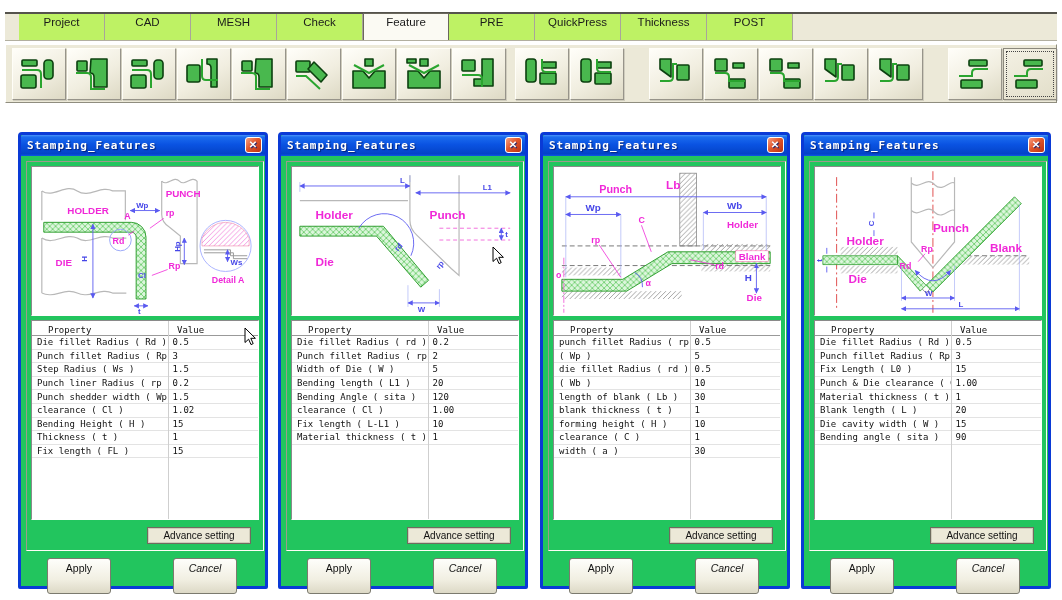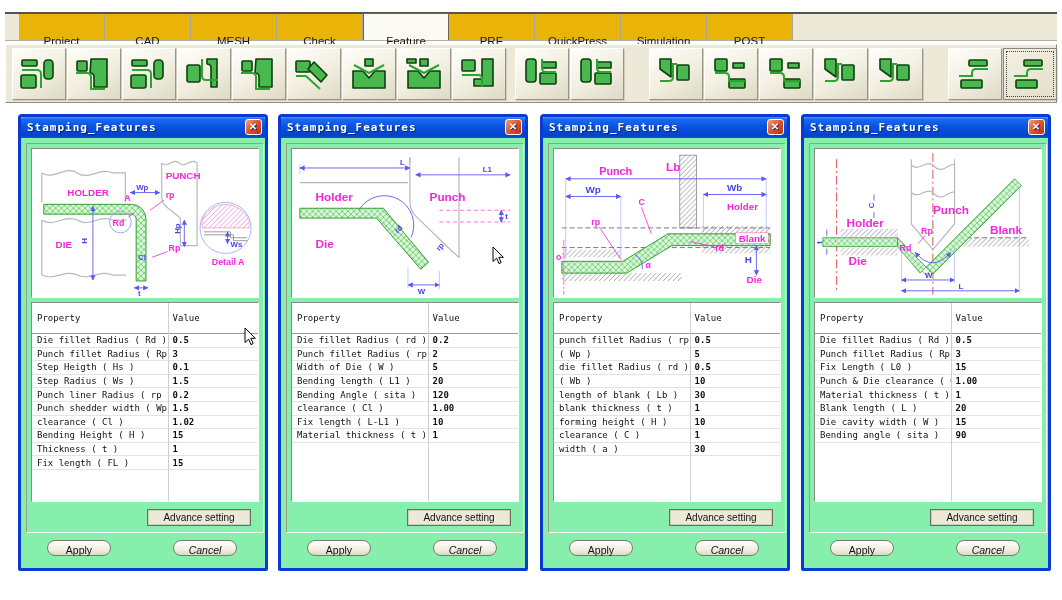--- a/index.html
+++ b/index.html
@@ -3,73 +3,73 @@
 <meta charset="utf-8">
 <style>
   * { margin:0; padding:0; box-sizing:border-box; }
   html,body { width:1062px; height:600px; background:#fff; font-family:"Liberation Sans",sans-serif; overflow:hidden; position:relative; }
 
   
   .tabbar { position:absolute; left:5px; top:12px; width:1052px; height:29px;
     background:#ece9d8; border-top:2px solid #55534c; border-bottom:1px solid #b2afa0;
     padding-left:14px; display:flex; align-items:stretch; }
   .tab { width:86px; text-align:center; font-size:11.5px; color:#1a1a1a;
-    border-right:1px solid #a9a59a; padding-top:21px; cursor:default; background:#eab308; }
+    border-right:1px solid #a9a59a; padding-top:2px; cursor:default; background:#bef264; }
   .tab.active { background:#fbfaf3; border:1px solid #6a675c; border-bottom:none;
     margin-top:-1px; font-size:11.5px; }
 
   
   .toolbar { position:absolute; left:5px; top:44px; width:1052px; height:59px;
     background:#ece9d8; border:1px solid; border-color:#fff #8f8d7f #8f8d7f #fff;
     display:flex; align-items:center; padding-left:6px; }
   .tool-btn { width:54px; height:52px; flex:0 0 54px; margin-right:1px;
     background:linear-gradient(150deg,#fffef9 0%,#f1eee0 55%,#ddd9c4 100%);
     border:1px solid; border-color:#fffef8 #97948a #97948a #fffef8;
     box-shadow:1px 1px 0 rgba(0,0,0,0.12);
     display:flex; align-items:center; justify-content:center; }
   .tool-btn.selected { border-color:#8a877c; background:linear-gradient(150deg,#f4f1e4,#e2dec9);
     outline:1px dotted #444; outline-offset:-4px; }
   .tool-gap1 { flex:0 0 8px; } .tool-gap2 { flex:0 0 24px; }
   .tool-btn svg .gs { fill:#49b84e; stroke:#0c400f; stroke-width:1.6; stroke-linejoin:round; }
   .tool-btn svg .gl { fill:none; stroke:#2aa52f; stroke-width:2; }
 
   
-  .dialog { position:absolute; top:114px; width:250px; height:457px;
-    background:#86efac; border:3px solid #0a3ad6; border-radius:4px 4px 2px 2px; }
+  .dialog { position:absolute; top:132px; width:250px; height:457px;
+    background:#22c55e; border:3px solid #0a3ad6; border-radius:4px 4px 2px 2px; }
   .titlebar { height:21px; border-radius:2px 2px 0 0; position:relative;
     background:linear-gradient(180deg,#4a94f8 0%,#1a6bee 10%,#0a53e2 45%,#0343c8 90%,#0f56e8 100%);
     color:#fff; font:bold 11px "DejaVu Sans Mono",monospace; letter-spacing:1px;
     padding:4px 0 0 6px; text-shadow:1px 1px 1px #00227a; }
   .close-btn { position:absolute; right:3px; top:2px; width:17px; height:16px;
     border:1px solid #fff; border-radius:3px; color:#fff; text-align:center;
     font:bold 10px "Liberation Sans",sans-serif; line-height:14px;
     background:linear-gradient(135deg,#f8a083 0%,#e2572b 45%,#bd3011 100%); }
   .close-btn::before { content:"\2715"; }
   .panel { position:absolute; left:5px; top:26px; width:238px; height:390px;
     border:1px solid; border-color:#9c9a8c #fdfdf6 #fdfdf6 #9c9a8c; }
   .diagram { margin:4px; height:150px; background:#fff;
     border:1px solid; border-color:#8a8a8a #fff #fff #8a8a8a; overflow:hidden; }
   .diagram svg { width:100%; height:100%; display:block; }
 
   .ptable { margin:4px; height:200px; background:#fff; position:relative;
     border:1px solid; border-color:#8a8a8a #fff #fff #8a8a8a;
     font:9px "DejaVu Sans Mono",monospace; color:#111; overflow:hidden; }
   .ptable .vline { position:absolute; left:60%; top:0; bottom:0; width:1px; background:#cfcfcf; }
-  .thead { display:flex; height:31px; border-bottom:1px solid #999; align-items:center; }
+  .thead { display:flex; height:15px; border-bottom:1px solid #999; align-items:flex-end;padding-left:11px; }
   .thead span { padding-left:5px; } .thead .tp { width:60%; } .thead .tv { width:40%; }
   .trow { display:flex; height:13.6px; border-bottom:1px solid #e3e3e3; align-items:center; }
   .trow .tc { padding-left:5px; white-space:nowrap; overflow:hidden; }
-  .trow .tp { width:60%; } .trow .tv { width:40%;font-weight:bold; }
+  .trow .tp { width:60%; } .trow .tv { width:40%; }
 
   .adv-row { height:24px; position:relative; }
   .adv-btn { position:absolute; right:12px; top:3px; width:104px; height:17px;
     background:#ece9d8; border:1px solid #6e6c5e; box-shadow:0 0 0 1px #cfccba inset;
     font:10px "Liberation Sans",sans-serif; text-align:center; line-height:15px; color:#111; }
   .btn-row { position:absolute; left:0; right:0; bottom:7px; height:21px; }
-  .xp-btn { position:absolute; width:64px; height:16px; border:1px solid #7b7a6e; border-radius:8px;
+  .xp-btn { position:absolute; width:64px; height:36px; border:1px solid #7b7a6e; border-radius:3px;
     background:linear-gradient(180deg,#fefefb 0%,#f1efe2 60%,#ddd9c6 100%);
     font:10.5px "Liberation Sans",sans-serif; text-align:center; line-height:18px; color:#111; }
   .apply { left:26px; } .cancel { right:28px;font-style:italic; }
 
   
   .dlg-svg .tool { stroke:#b8b8b8; fill:none; stroke-width:1.2; }
   .dlg-svg .tool2 { stroke:#9a9a9a; fill:none; stroke-width:1; }
   .dlg-svg .dim { stroke:#5a5af0; stroke-width:0.9; fill:none; }
   .dlg-svg .dimx { stroke:#9aa4f4; stroke-width:0.6; fill:none; }
   .dlg-svg .mgl { stroke:#f028d8; stroke-width:0.8; fill:none; }
@@ -87,21 +87,21 @@
 <body>
 
 <div class="tabbar" id="tabbar">
     <div class="tab">Project</div>
     <div class="tab">CAD</div>
     <div class="tab">MESH</div>
     <div class="tab">Check</div>
     <div class="tab active">Feature</div>
     <div class="tab">PRE</div>
     <div class="tab">QuickPress</div>
-    <div class="tab">Simulation</div>
+    <div class="tab">Thickness</div>
     <div class="tab">POST</div>
   </div>
 
 <div class="toolbar" id="toolbar">
     <div class="tool-btn">
       <svg width="40" height="36" viewBox="0 0 40 36">
         <rect x="3" y="4" width="15" height="6" rx="1" class="gs"></rect>
         <rect x="2" y="19" width="15" height="13" rx="2" class="gs"></rect>
         <rect x="25" y="4" width="9" height="19" rx="3.5" class="gs"></rect>
         <path d="M3,14 H18 Q22,14 22,18 V32" class="gl"></path>
@@ -302,24 +302,20 @@
       <div>
           <div class="trow">
             <span class="tc tp">Die fillet Radius ( Rd )</span>
             <span class="tc tv">0.5</span>
           </div>
           <div class="trow">
             <span class="tc tp">Punch fillet Radius ( Rp )</span>
             <span class="tc tv">3</span>
           </div>
           <div class="trow">
-            <span class="tc tp">Step Heigth ( Hs )</span>
-            <span class="tc tv">0.1</span>
-          </div>
-          <div class="trow">
             <span class="tc tp">Step Radius ( Ws )</span>
             <span class="tc tv">1.5</span>
           </div>
           <div class="trow">
             <span class="tc tp">Punch liner Radius ( rp )</span>
             <span class="tc tv">0.2</span>
           </div>
           <div class="trow">
             <span class="tc tp">Punch shedder width ( Wp )</span>
             <span class="tc tv">1.5</span>

